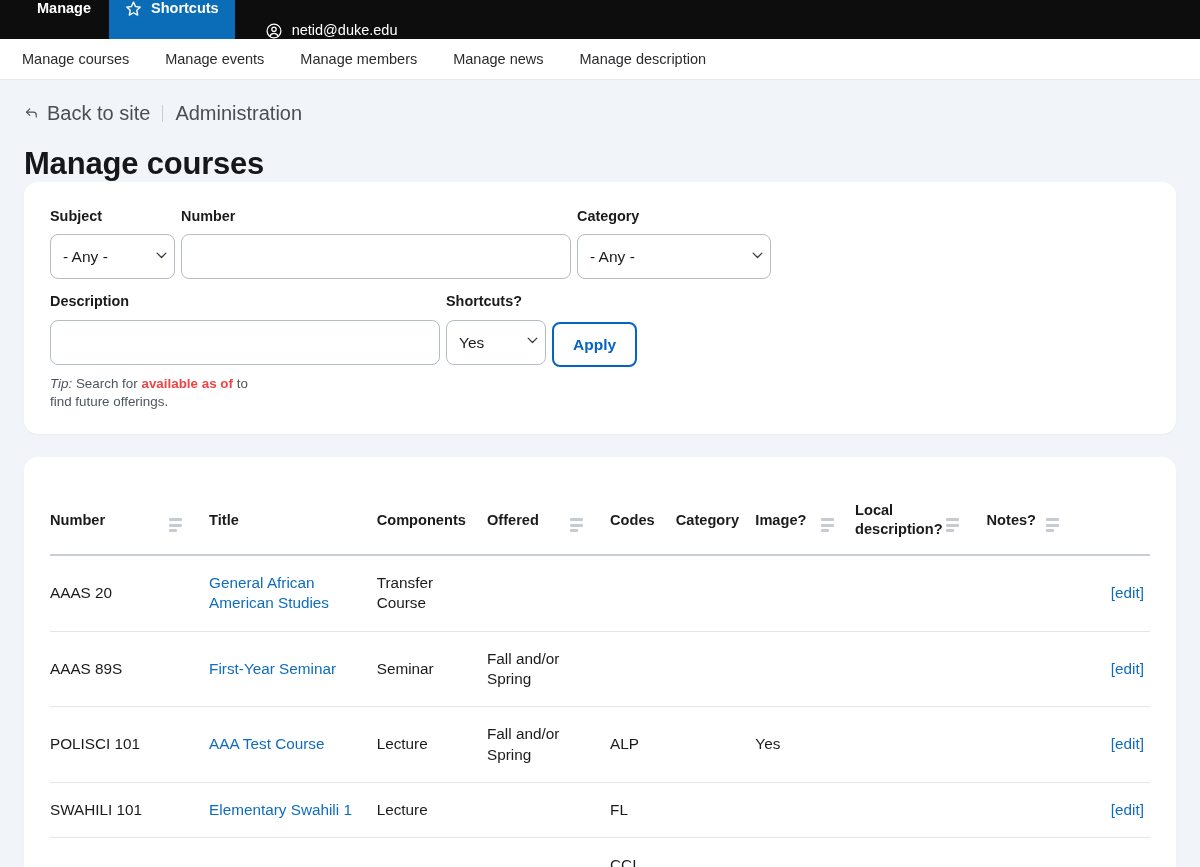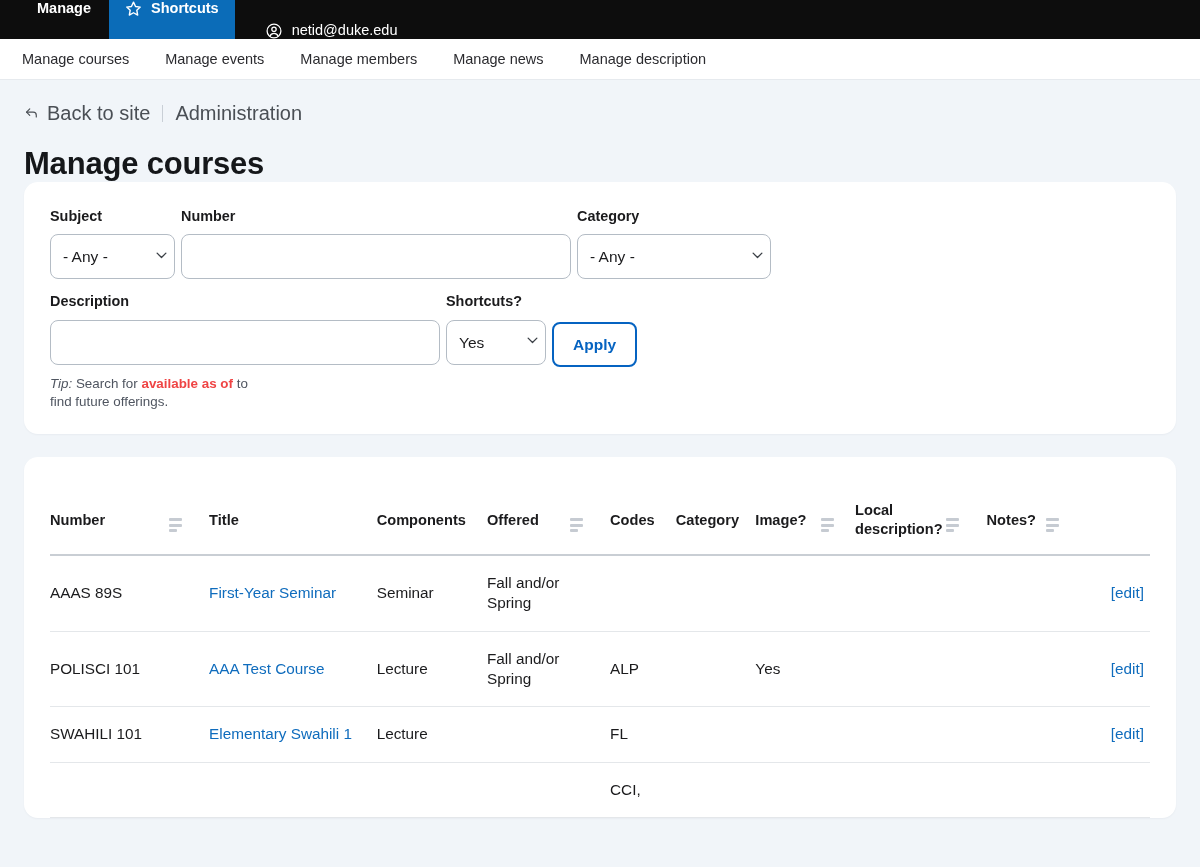--- a/index.html
+++ b/index.html
@@ -418,20 +418,37 @@
         <th><span class="sort-ico">
               <i></i>
               <i></i>
               <i></i>
             </span></th>
         <th></th>
       </tr>
     </thead>
     <tbody>
       <tr>
+        <td>AAAS 20</td>
+        <td></td>
+        <td class="col-title"><a>General African American Studies</a></td>
+        <td>Transfer Course</td>
+        <td></td>
+        <td></td>
+        <td></td>
+        <td></td>
+        <td></td>
+        <td></td>
+        <td></td>
+        <td></td>
+        <td></td>
+        <td></td>
+        <td class="col-edit"><a>[edit]</a></td>
+      </tr>
+      <tr>
         <td>AAAS 89S</td>
         <td></td>
         <td class="col-title"><a>First-Year Seminar</a></td>
         <td>Seminar</td>
         <td>Fall and/or Spring</td>
         <td></td>
         <td></td>
         <td></td>
         <td></td>
         <td></td>

